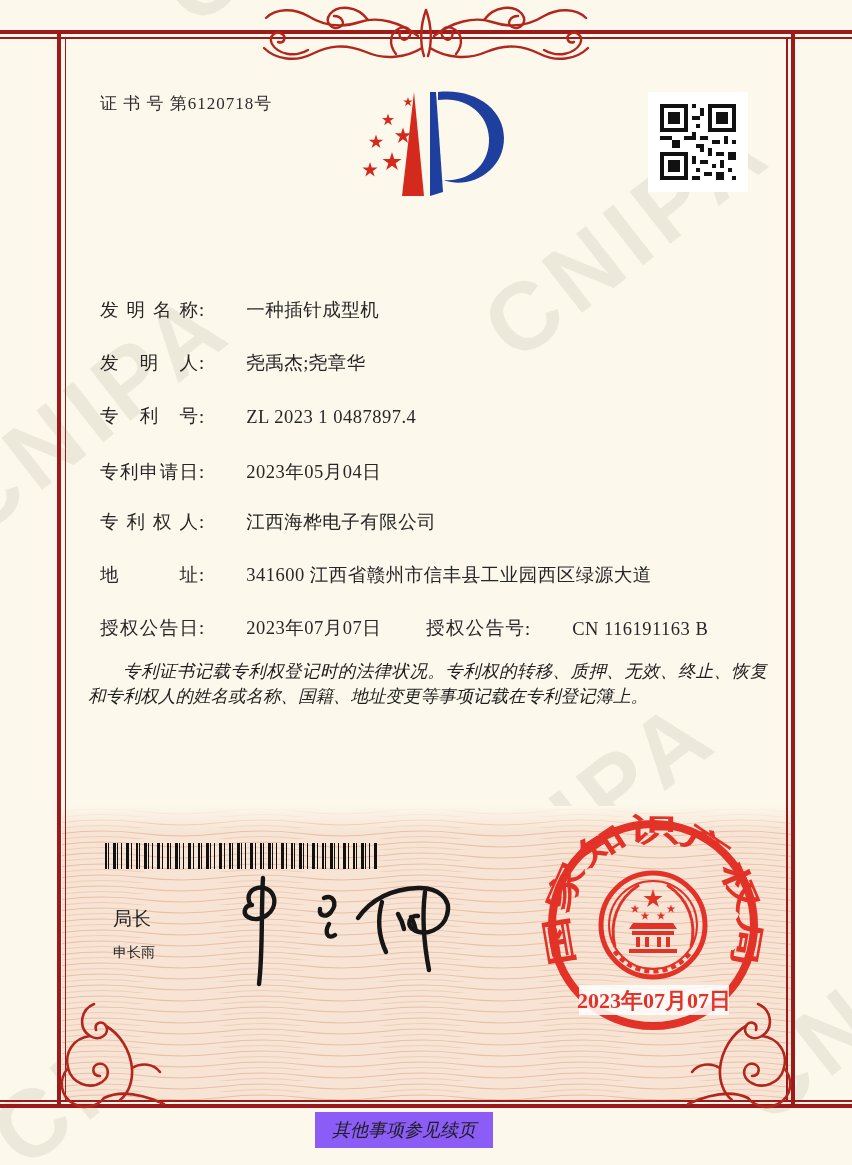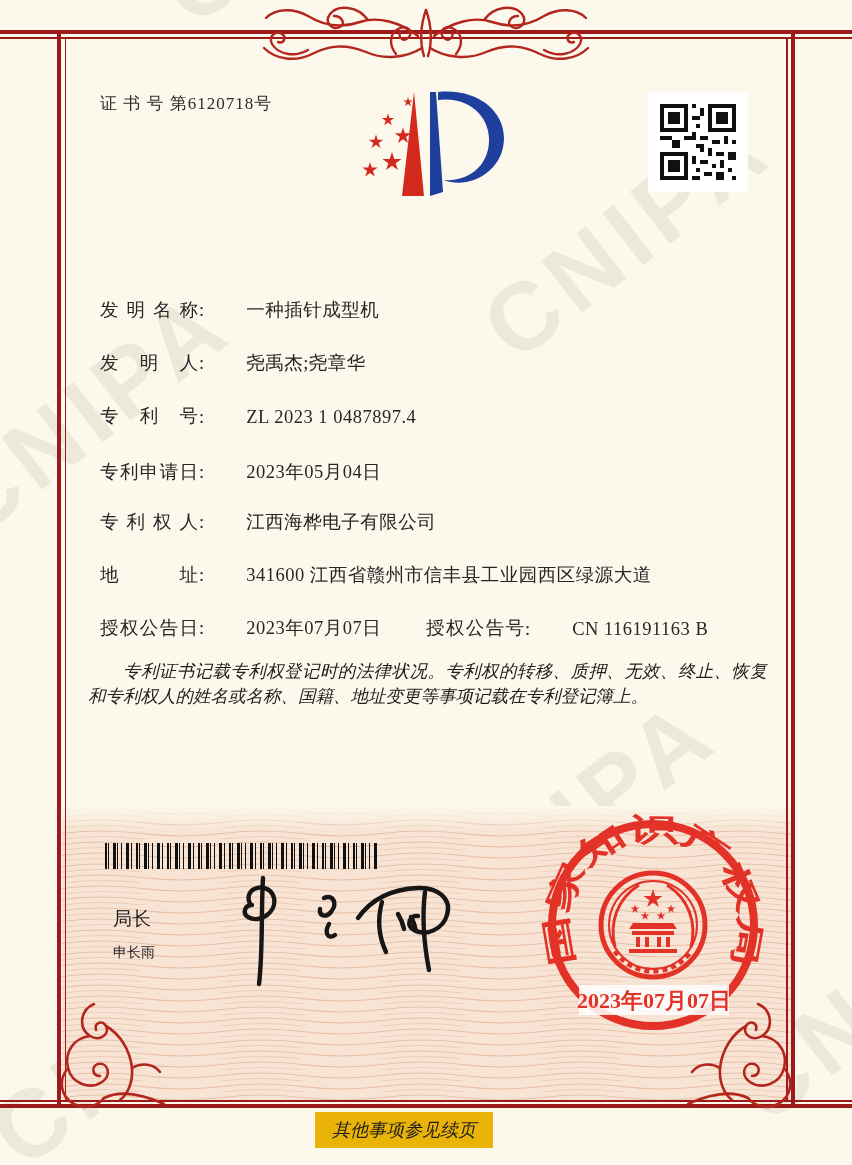--- a/index.html
+++ b/index.html
@@ -64,21 +64,21 @@
   }
   
   .signer-title{position:absolute; left:113px; top:906px; font-family:Liberation Sans, sans-serif; font-size:19px; color:#1e1e1e;}
   .signer-name{position:absolute; left:113px; top:944px; font-family:"Liberation Sans",sans-serif; font-size:14px; color:#1e1e1e;}
   .signature{position:absolute; left:212px; top:872px; width:260px; height:130px;}
   
   .seal{position:absolute; left:540px; top:812px; width:226px; height:226px; opacity:0.93;}
   
   .page-no{position:absolute; left:62px; top:1064px; width:728px; text-align:center; font-size:15px; color:#2a2a2a;}
   .cont-box{
-    position:absolute; left:315px; top:1112px; width:178px; height:36px; background:#eab308;
+    position:absolute; left:315px; top:1112px; width:178px; height:36px; background:#8b5cf6;
     display:flex; align-items:center; justify-content:center;
     font-size:18px; font-style:italic; color:#1d1d1d;
   }
   
   .flourish-top{position:absolute; left:256px; top:2px; width:340px; height:64px;}
   .corner{position:absolute; width:120px; height:118px;}
   .corner.bl{left:50px; top:1000px;}
   .corner.br{left:682px; top:1000px; transform:scaleX(-1);}
 </style>
 </head>

